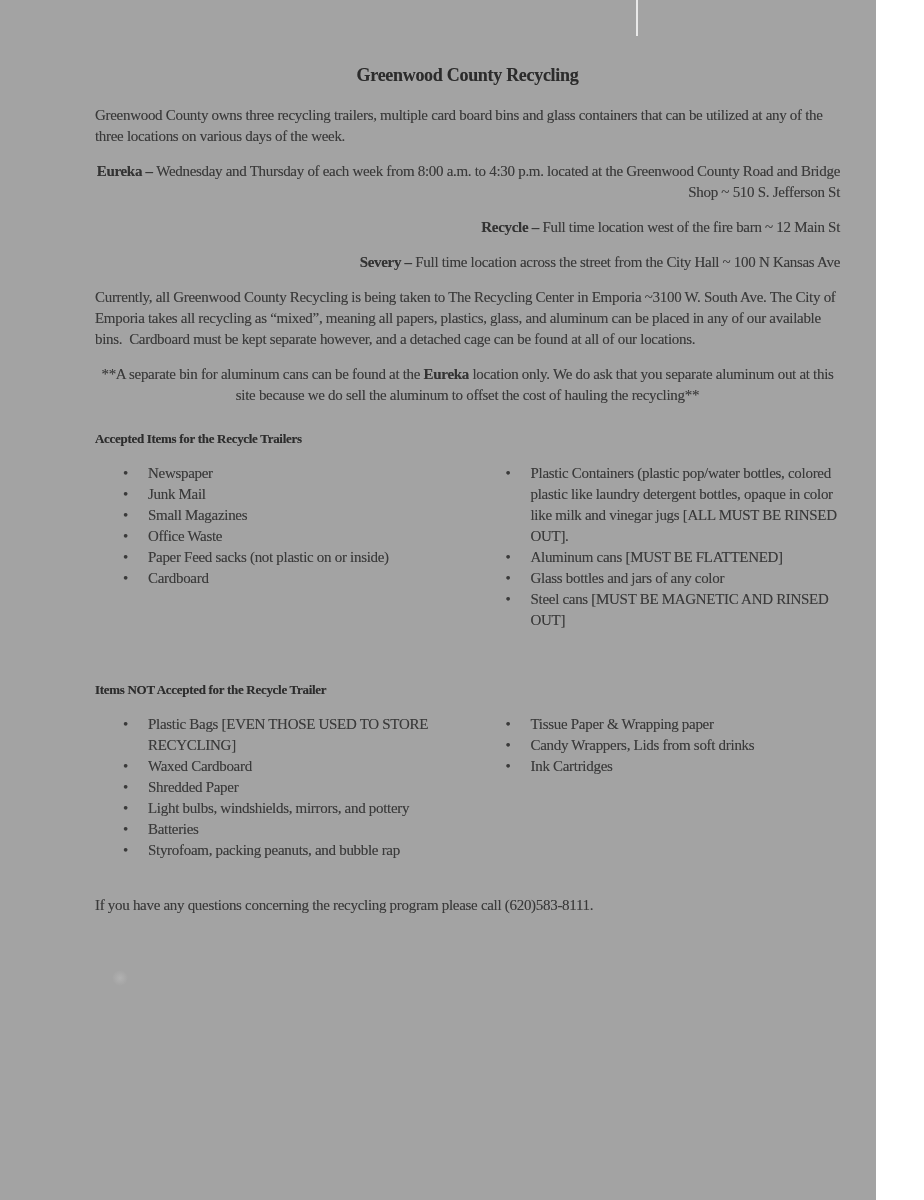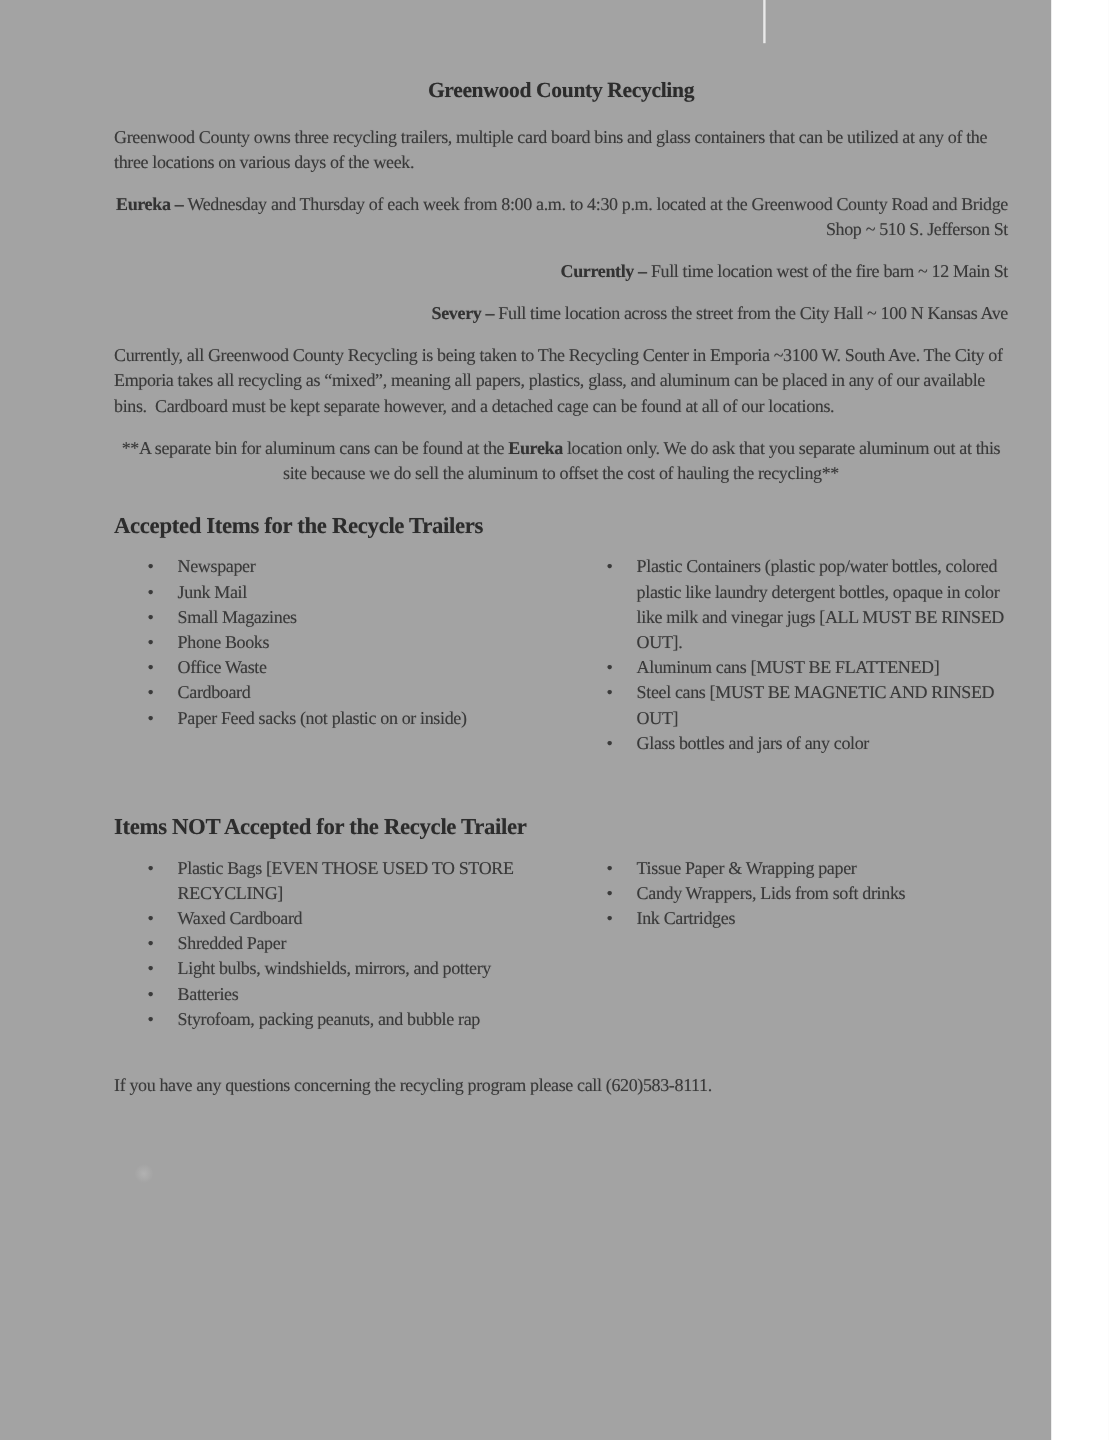--- a/index.html
+++ b/index.html
@@ -57,21 +57,21 @@
   p.loc {
     padding-left: 75px;
     text-indent: -75px;
     text-align: right;
   }
   p.note {
     text-align: center;
     margin: 0 0 22px 0;
   }
   h2.section-heading {
-    font-size: 19px;
+    font-size: 13px;
     line-height: 21px;
     margin: 0 0 14px 0;
     color: #2c2c2c;
     font-weight: bold;
   }
   h2.spaced {
     margin-top: 48px;
   }
   .cols {
     display: flex;
@@ -107,45 +107,44 @@
   <div class="smudge"></div>
 
   <div class="content">
 
     <h1 class="doc-title">Greenwood County Recycling</h1>
 
     <p class="para">Greenwood County owns three recycling trailers, multiple card board bins and glass containers that can be utilized at any of the three locations on various days of the week.</p>
 
     <p class="para loc"><b>Eureka – </b><span>Wednesday and Thursday of each week from 8:00 a.m. to 4:30 p.m. located at the Greenwood County Road and Bridge Shop ~ 510 S. Jefferson St</span></p>
 
-    <p class="para loc"><b>Currently – </b><span>Full time location west of the fire barn ~ 12 Main St</span></p>
+    <p class="para loc"><b>Recycle – </b><span>Full time location west of the fire barn ~ 12 Main St</span></p>
 
     <p class="para loc"><b>Severy – </b><span>Full time location across the street from the City Hall ~ 100 N Kansas Ave</span></p>
 
     <p class="para">Currently, all Greenwood County Recycling is being taken to The Recycling Center in Emporia ~3100 W. South Ave. The City of Emporia takes all recycling as “mixed”, meaning all papers, plastics, glass, and aluminum can be placed in any of our available bins.&nbsp; Cardboard must be kept separate however, and a detached cage can be found at all of our locations.</p>
 
     <p class="para note"><span>**A separate bin for aluminum cans can be found at the </span><b>Eureka</b><span> location only. We do ask that you separate aluminum out at this site because we do sell the aluminum to offset the cost of hauling the recycling**</span></p>
 
     <h2 class="section-heading">Accepted Items for the Recycle Trailers</h2>
 
     <div class="cols">
       <ul class="blist">
           <li>Newspaper</li>
           <li>Junk Mail</li>
           <li>Small Magazines</li>
-          <li>Phone Books</li>
           <li>Office Waste</li>
+          <li>Paper Feed sacks (not plastic on or inside)</li>
           <li>Cardboard</li>
-          <li>Paper Feed sacks (not plastic on or inside)</li>
         </ul>
       <ul class="blist">
           <li>Plastic Containers (plastic pop/water bottles, colored plastic like laundry detergent bottles, opaque in color like milk and vinegar jugs [ALL MUST BE RINSED OUT].</li>
           <li>Aluminum cans [MUST BE FLATTENED]</li>
+          <li>Glass bottles and jars of any color</li>
           <li>Steel cans [MUST BE MAGNETIC AND RINSED OUT]</li>
-          <li>Glass bottles and jars of any color</li>
         </ul>
     </div>
 
     <h2 class="section-heading spaced">Items NOT Accepted for the Recycle Trailer</h2>
 
     <div class="cols">
       <ul class="blist">
           <li>Plastic Bags [EVEN THOSE USED TO STORE RECYCLING]</li>
           <li>Waxed Cardboard</li>
           <li>Shredded Paper</li>

